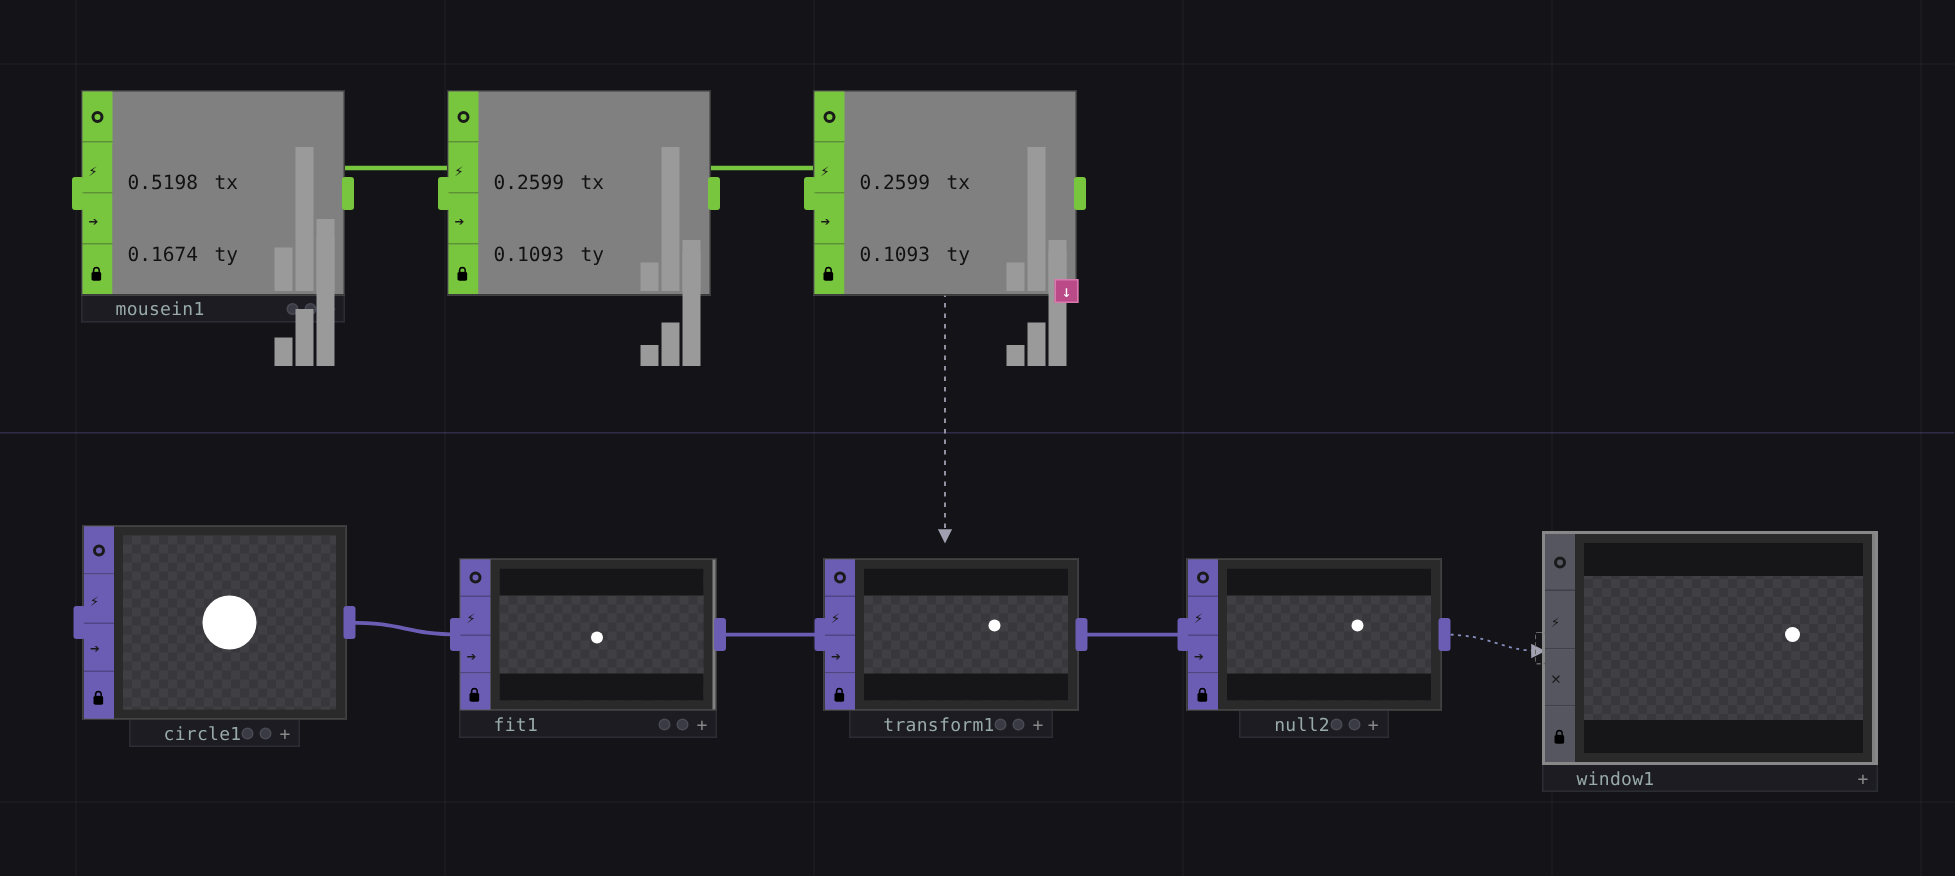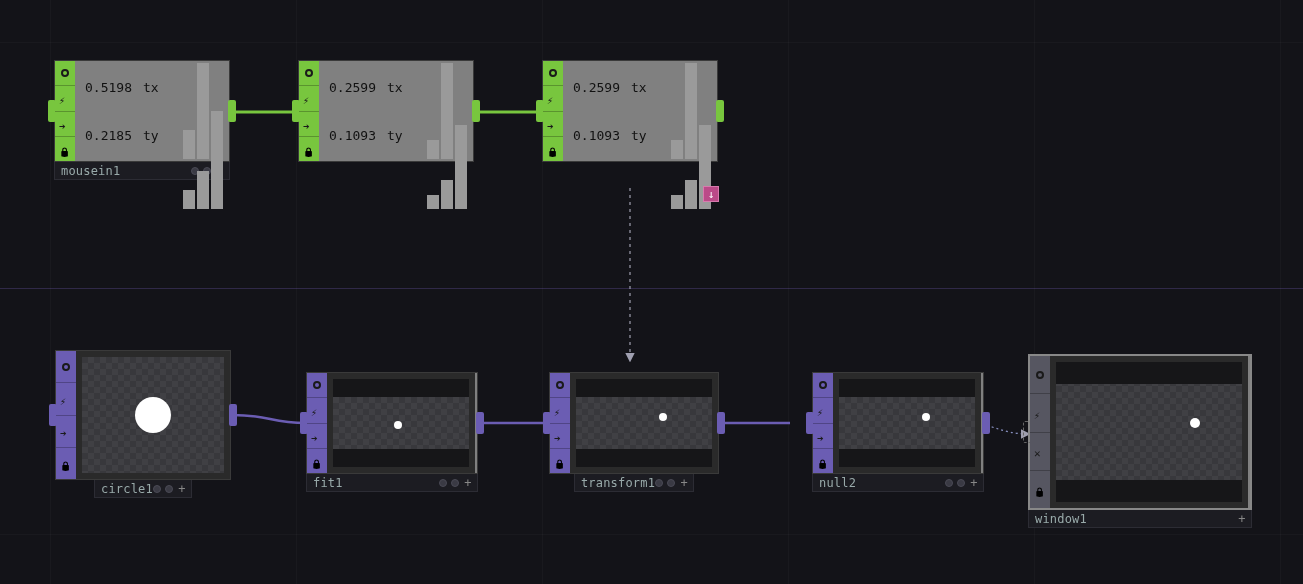--- a/index.html
+++ b/index.html
@@ -44,21 +44,21 @@
     border: 1px solid #3a3a3a;
     background: #808080;
   }
   .node-title {
     height: 18px;
     background: #1c1c22;
     border: 1px solid #2c2c34;
     border-top: none;
     display: flex;
     align-items: center;
-    padding: 0 4px 0 6px;
+    padding: 0 4px 0 22px;
     color: #9aa;
     font-size: 12px;
     letter-spacing: .2px;
     justify-content: space-between;
   }
   .title-dots { display:flex; gap:4px; align-items:center; }
   .dot {
     width: 8px; height: 8px;
     border-radius: 50%;
     background: #3a3a44;
@@ -100,20 +100,21 @@
   .g-x::before { content:"✕"; font-size:11px; color:#1a1a1a; font-weight:bold; }
 
   
   .chop-content {
     width: 150px;
     background: #808080;
     padding: 2px;
     display: flex;
     flex-direction: column;
     position: relative;
+    margin-top: 35px;
   }
   .chop-row {
     flex: 1;
     position: relative;
     display: flex;
     align-items: center;
     padding-left: 8px;
     color: #111;
     font-size: 13px;
   }
@@ -234,21 +235,21 @@
       <div class="chop-row">
         <span class="val">0.5198</span>
         <span class="chn">tx</span>
       </div>
       <div class="bars" style="top:52px;">
           <span style="height:20%"></span>
           <span style="height:40%"></span>
           <span style="height:90%"></span>
         </div>
       <div class="chop-row">
-        <span class="val">0.2185</span>
+        <span class="val">0.1674</span>
         <span class="chn">ty</span>
       </div>
     </div>
     <div class="tab right green"></div>
   </div>
   <div class="node-title">
     <span>mousein1</span>
     <span class="title-dots">
       <span class="dot"></span>
         <span class="dot"></span>
@@ -436,21 +437,21 @@
   <div class="node-title">
     <span>transform1</span>
     <span class="title-dots">
       <span class="dot"></span>
         <span class="dot"></span>
       <span class="plus-tiny">+</span>
     </span>
   </div>
 </div>
 
-<div class="node" style="left:812px; top:372px; width:172px;">
+<div class="node" style="left:790px; top:372px; width:172px;align-items:center;">
   <div class="node-body" style="position:relative;">
     <div class="tab left purple"></div>
     <div class="rail purple">
       <div class="ic">
           <span class="glyph g-dot"></span>
         </div>
       <div class="ic">
           <span class="glyph g-bolt"></span>
         </div>
       <div class="ic">

